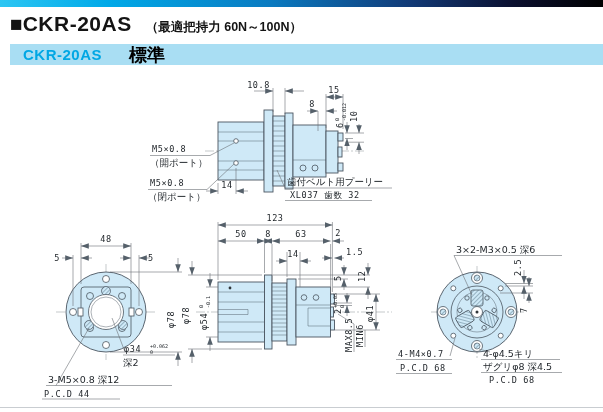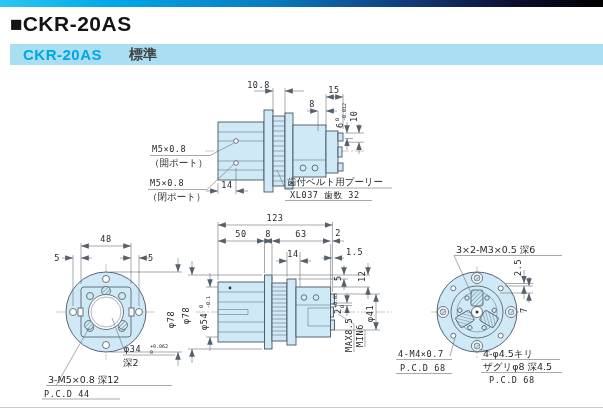--- a/index.html
+++ b/index.html
@@ -7,21 +7,21 @@
         font-family:"Liberation Sans","DejaVu Sans",sans-serif;}
   .topbar{position:absolute;left:0;top:0;width:603px;height:7px;
         background:linear-gradient(90deg,#2cc6f3 0%,#00a9e8 18%,#0a7ac0 45%,#123a77 68%,#0b1030 85%,#000 100%);}
   .title-row{position:absolute;left:10px;top:13px;display:flex;align-items:baseline;white-space:nowrap;}
   .tmark{font-size:21px;font-weight:bold;color:#141414;line-height:1;}
   .tmain{font-size:21px;font-weight:bold;color:#141414;letter-spacing:.5px;line-height:1;}
   .tnote{font-size:12.5px;font-weight:bold;color:#141414;margin-left:14px;}
   .banner{position:absolute;left:10px;right:0;top:44px;height:21px;background:#a9def3;
         display:flex;align-items:center;}
   .bmodel{font-size:15px;font-weight:bold;color:#00a7e4;margin-left:13px;letter-spacing:.5px;}
-  .bvariant{font-size:14px;font-weight:bold;color:#404040;margin-left:27px;}
+  .bvariant{font-size:18px;font-weight:bold;color:#000000;margin-left:27px;}
   .botrule{position:absolute;left:0;top:407px;width:603px;height:1px;background:#c9cdd1;}
   svg.draw{position:absolute;left:0;top:0;}
   .f{fill:#cfe9f7;stroke:#4a5560;stroke-width:.9;}
   .f2{fill:#ffffff;stroke:#4a5560;stroke-width:.8;}
   .s{stroke:#4a5560;stroke-width:.8;fill:none;}
   .sn{stroke:#4a5560;stroke-width:.45;fill:none;}
   .d{stroke:#6b7075;stroke-width:.6;fill:none;}
   .cl{stroke:#8a9096;stroke-width:.5;fill:none;stroke-dasharray:9 2 2 2;}
   text{user-select:none;}
   .t{font:8.5px "DejaVu Sans Mono",monospace;fill:#23282d;letter-spacing:.6px;}
@@ -31,20 +31,21 @@
 </style>
 </head>
 <body>
 
 <div class="page">
   <div class="topbar"></div>
 
   <div class="title-row">
     <span class="tmark">■</span>
     <span class="tmain">CKR-20AS</span>
+    <span class="tnote">（最適把持力 60N～100N）</span>
   </div>
 
   <div class="banner">
     <span class="bmodel">CKR-20AS</span>
     <span class="bvariant">標準</span>
   </div>
 
   <svg class="draw" width="603" height="412" viewBox="0 0 603 412">
     <defs>
       <marker id="ar" viewBox="0 0 8 8" refX="7.8" refY="4" markerWidth="8" markerHeight="8" orient="auto-start-reverse" markerUnits="userSpaceOnUse">

